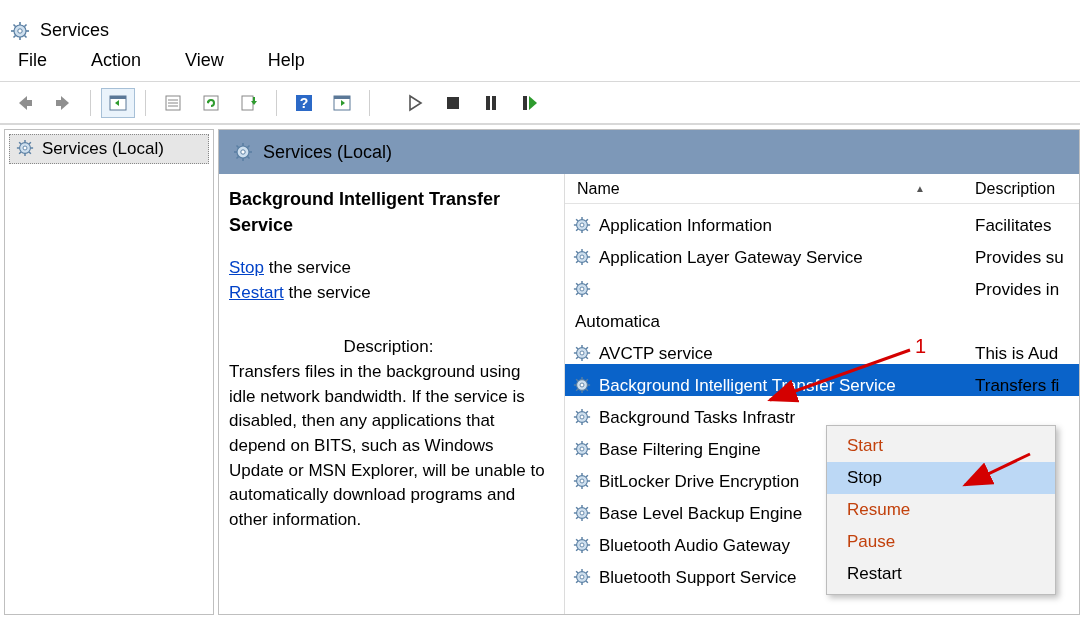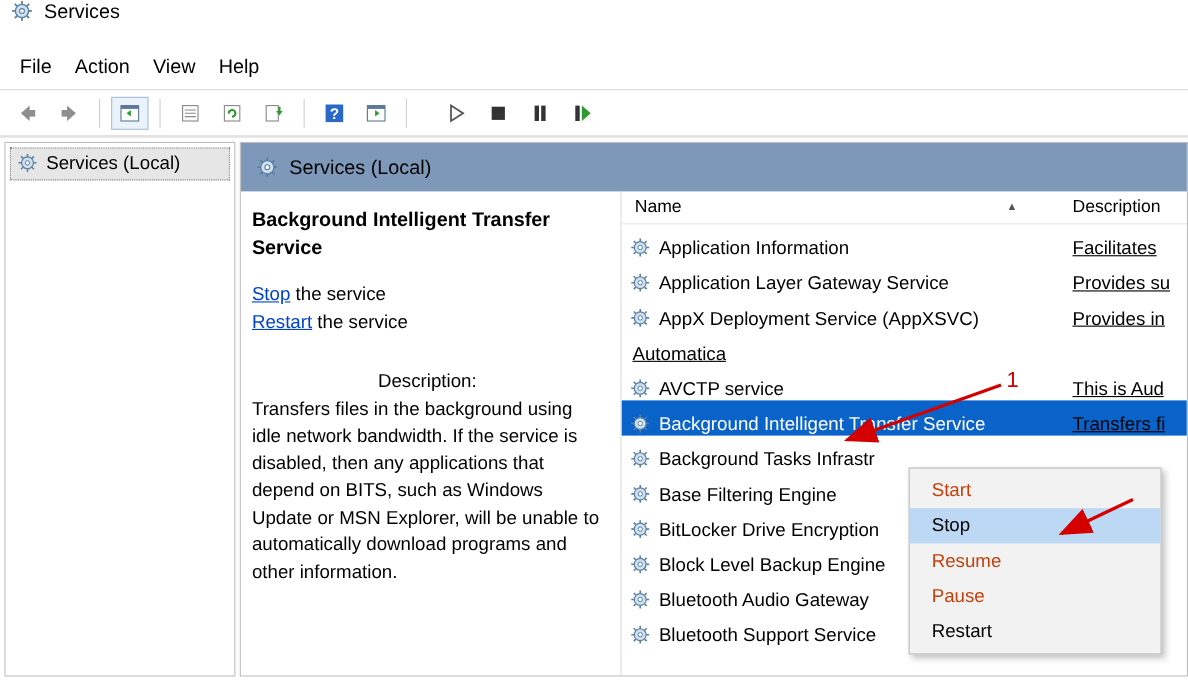--- a/index.html
+++ b/index.html
@@ -10,31 +10,31 @@
     background: #fff;
     color: #000;
     width: 1080px;
     height: 619px;
     overflow: hidden;
     position: relative;
   }
   
   .titlebar {
     display: flex;
-    align-items: flex-start;
+    align-items: flex-end;
     height: 42px;
     padding: 0 10px;
     gap: 10px;
     border-bottom: 1px solid #fff;
   }
   .titlebar .title-text { font-size: 18px; }
   
   .menubar {
     display: flex;
-    gap: 21px;
+    gap: 44px;
     padding: 8px 18px 10px 18px;
     font-size: 18px;
     border-bottom: 1px solid #d8d8d8;
   }
   .menubar span { cursor: default; }
   
   .toolbar {
     display: flex;
     align-items: center;
     height: 42px;
@@ -129,21 +129,21 @@
     height:32px;
     font-size:17px;
     white-space:nowrap;
   }
   .row .cell-name {
     width:400px;
     display:flex; align-items:center; gap:6px;
     padding-left:8px;
     overflow:hidden;
   }
-  .row .cell-desc { padding-left:10px; overflow:hidden;text-decoration:underline;}
+  .row .cell-desc { padding-left:10px; overflow:hidden;}
   .row.selected { background:#0a63c9; color:#fff; }
   .row.selected .cell-desc { color:#000000; }
   
   .gear {
     width:20px; height:20px; display:inline-block;
   }
   
   .ctx-menu {
     position:absolute;
     left: 826px;
@@ -359,21 +359,20 @@
                   </svg></span>
                 <span>Application Layer Gateway Service</span>
               </div>
               <div class="cell-desc">Provides su</div>
             </div>
             <div class="row">
               <div class="cell-name">
                 <span class="gear"><svg viewBox="0 0 20 20" width="18" height="18">
                     <use href="#gear-g"></use>
                   </svg></span>
-                <span>AppX Deployment Service (AppXSVC)</span>
               </div>
               <div class="cell-desc">Provides in</div>
             </div>
             <div class="row">
               <div class="cell-desc">Automatica</div>
             </div>
             <div class="row">
               <div class="cell-name">
                 <span class="gear"><svg viewBox="0 0 20 20" width="18" height="18">
                     <use href="#gear-g"></use>
@@ -416,21 +415,21 @@
                   </svg></span>
                 <span>BitLocker Drive Encryption</span>
               </div>
               <div class="cell-desc"></div>
             </div>
             <div class="row">
               <div class="cell-name">
                 <span class="gear"><svg viewBox="0 0 20 20" width="18" height="18">
                     <use href="#gear-g"></use>
                   </svg></span>
-                <span>Block Level Backup Engine</span>
+                <span>Base Level Backup Engine</span>
               </div>
               <div class="cell-desc"></div>
             </div>
             <div class="row">
               <div class="cell-name">
                 <span class="gear"><svg viewBox="0 0 20 20" width="18" height="18">
                     <use href="#gear-g"></use>
                   </svg></span>
                 <span>Bluetooth Audio Gateway</span>
               </div>

